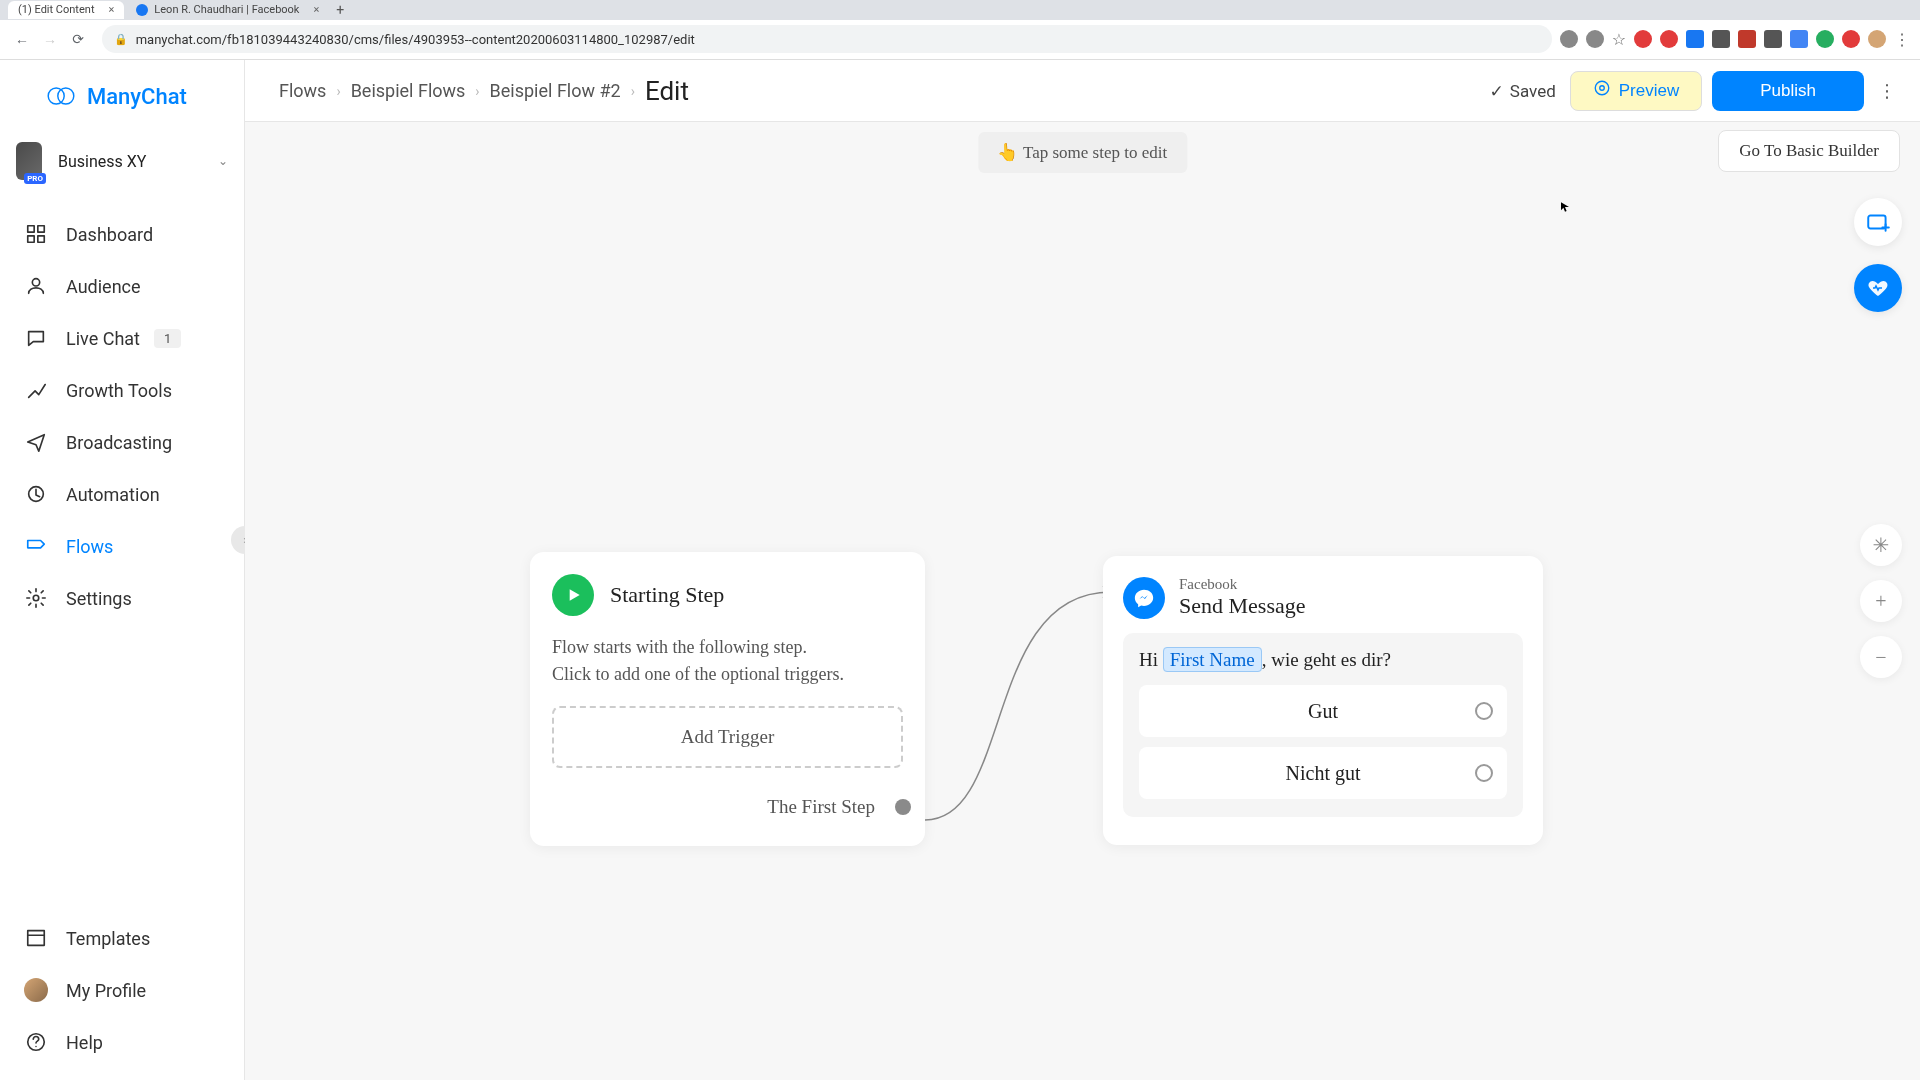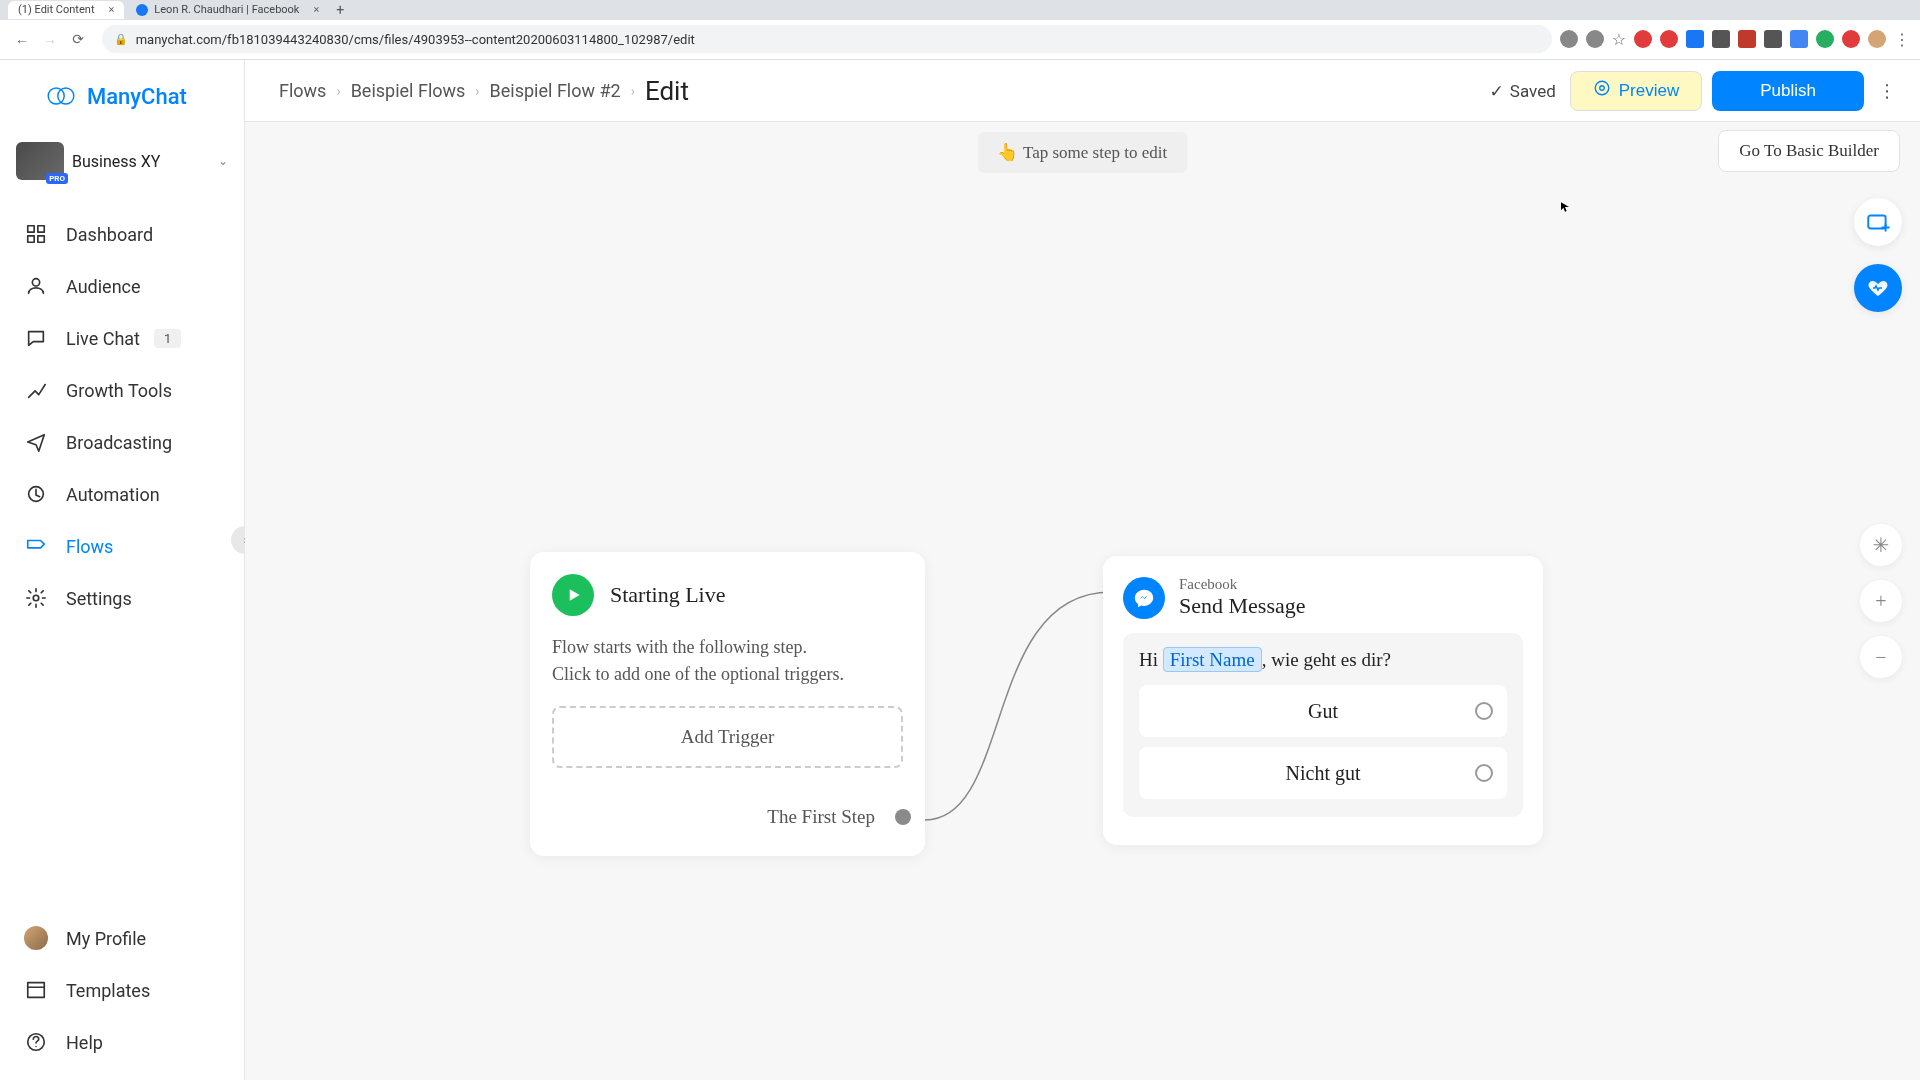--- a/index.html
+++ b/index.html
@@ -20,21 +20,21 @@
   .ext-icons { display: flex; align-items: center; gap: 8px; }
   .ext-ico { width: 18px; height: 18px; border-radius: 50%; display: inline-block; }
 
   
   .app { display: flex; height: calc(1080px - 60px); }
   .sidebar { width: 245px; background: #fff; border-right: 1px solid #e6e6e6; display: flex; flex-direction: column; }
   .logo-row { height: 72px; display: flex; align-items: center; padding-left: 45px; }
   .logo-mark { width: 32px; height: 32px; margin-right: 10px; }
   .logo-text { font-size: 22px; color: #0084ff; font-weight: 500; }
   .workspace { display: flex; align-items: center; padding: 10px 16px 18px 16px; }
-  .ws-avatar { width: 48px; height: 38px; border-radius: 6px; background: linear-gradient(135deg,#4a4a4a,#6a6a6a); position: relative; margin-right: 8px; }
+  .ws-avatar { width: 26px; height: 38px; border-radius: 6px; background: linear-gradient(135deg,#4a4a4a,#6a6a6a); position: relative; margin-right: 16px; }
   .ws-badge { position: absolute; bottom: -4px; right: -4px; background: #2b66ff; color: #fff; font-size: 8px; font-weight: 700; padding: 1px 3px; border-radius: 3px; }
   .ws-name { font-size: 16px; color: #222; flex: 1; }
   .ws-chevron { color: #888; font-size: 12px; }
 
   .nav { list-style: none; padding-top: 10px; flex: 1; }
   .nav li { display: flex; align-items: center; height: 52px; padding-left: 24px; font-size: 18px; color: #333; cursor: pointer; }
   .nav li.active { color: #0084ff; }
   .nav li .nav-ico { width: 24px; height: 24px; margin-right: 18px; display: flex; align-items: center; justify-content: center; }
   .nav li .badge { margin-left: 14px; background: #f0f0f0; color: #555; font-size: 13px; padding: 2px 10px; border-radius: 4px; }
   .nav-bottom { list-style: none; padding-bottom: 12px; }
@@ -72,21 +72,21 @@
   .zoom-btn { width: 42px; height: 42px; border-radius: 21px; background: #fff; box-shadow: 0 2px 8px rgba(0,0,0,0.06); display: flex; align-items: center; justify-content: center; color: #888; font-size: 20px; }
 
   
   .node { position: absolute; background: #fff; border-radius: 14px; box-shadow: 0 2px 14px rgba(0,0,0,0.06); }
   .node-start { left: 285px; top: 430px; width: 395px; padding: 22px 22px 28px 22px; }
   .ns-head { display: flex; align-items: center; margin-bottom: 18px; }
   .ns-ico { width: 42px; height: 42px; border-radius: 21px; background: #1bbf5c; display: flex; align-items: center; justify-content: center; margin-right: 16px; }
   .ns-title { font-size: 22px; color: #222; font-weight: 500; }
   .ns-desc { font-size: 18px; color: #555; line-height: 1.5; margin-bottom: 18px; }
   .add-trigger { border: 2px dashed #ccc; border-radius: 8px; height: 62px; display: flex; align-items: center; justify-content: center; font-size: 19px; color: #555; }
-  .first-step { text-align: right; font-size: 19px; color: #555; margin-top: 38px; position: relative; padding-right: 28px; }
+  .first-step { text-align: right; font-size: 19px; color: #555; margin-top: 28px; position: relative; padding-right: 28px; }
   .port { position: absolute; right: -8px; top: 50%; transform: translateY(-50%); width: 16px; height: 16px; border-radius: 50%; background: #8a8a8a; }
 
   .node-msg { left: 858px; top: 434px; width: 440px; padding: 20px 20px 28px 20px; }
   .nm-head { display: flex; align-items: center; margin-bottom: 14px; }
   .nm-ico { width: 42px; height: 42px; border-radius: 21px; background: #0084ff; display: flex; align-items: center; justify-content: center; margin-right: 14px; }
   .nm-meta { display: flex; flex-direction: column; }
   .nm-platform { font-size: 15px; color: #666; }
   .nm-title { font-size: 22px; color: #222; font-weight: 500; }
   .msg-box { background: #f5f5f5; border-radius: 10px; padding: 16px 16px 8px 16px; }
   .msg-text { font-size: 19px; color: #222; margin-bottom: 14px; }
@@ -234,32 +234,32 @@
               <path d="M12 2v3M12 19v3M4.2 4.2l2.1 2.1M17.7 17.7l2.1 2.1M2 12h3M19 12h3M4.2 19.8l2.1-2.1M17.7 6.3l2.1-2.1" class="stroke"></path>
             </svg>
           </span>
         <span>Settings</span>
       </li>
     </ul>
 
     <ul class="nav-bottom">
       <li>
         <span class="nav-ico">
-            <span class="avatar-sm"></span>
-          </span>
-        <span>My Profile</span>
-      </li>
-      <li>
-        <span class="nav-ico">
             <svg viewBox="0 0 24 24" width="22" height="22">
               <rect x="3" y="4" width="18" height="16" class="stroke"></rect>
               <path d="M3 9h18" class="stroke"></path>
             </svg>
           </span>
         <span>Templates</span>
+      </li>
+      <li>
+        <span class="nav-ico">
+            <span class="avatar-sm"></span>
+          </span>
+        <span>My Profile</span>
       </li>
       <li>
         <span class="nav-ico">
             <svg viewBox="0 0 24 24" width="22" height="22">
               <circle cx="12" cy="12" r="9" class="stroke"></circle>
               <path d="M9 9c0-1.5 1.3-3 3-3s3 1.3 3 3c0 2-3 2-3 4" class="stroke"></path>
               <circle cx="12" cy="17" r="0.8" class="fill"></circle>
             </svg>
           </span>
         <span>Help</span>
@@ -338,21 +338,21 @@
         <path d="M 190 4 L 200 10 L 190 16" stroke="#888" stroke-width="1.5" fill="none"></path>
       </svg>
 
       <div class="node node-start">
         <div class="ns-head">
           <div class="ns-ico">
             <svg viewBox="0 0 24 24" width="20" height="20">
                 <path d="M8 5l12 7-12 7V5z" fill="#fff"></path>
               </svg>
           </div>
-          <div class="ns-title">Starting Live</div>
+          <div class="ns-title">Starting Step</div>
         </div>
         <div class="ns-desc">
           <span>Flow starts with the following step.</span><br>
           <span>Click to add one of the optional triggers.</span>
         </div>
         <div class="add-trigger">Add Trigger</div>
         <div class="first-step">
           <span>The First Step</span>
           <span class="port"></span>
         </div>

